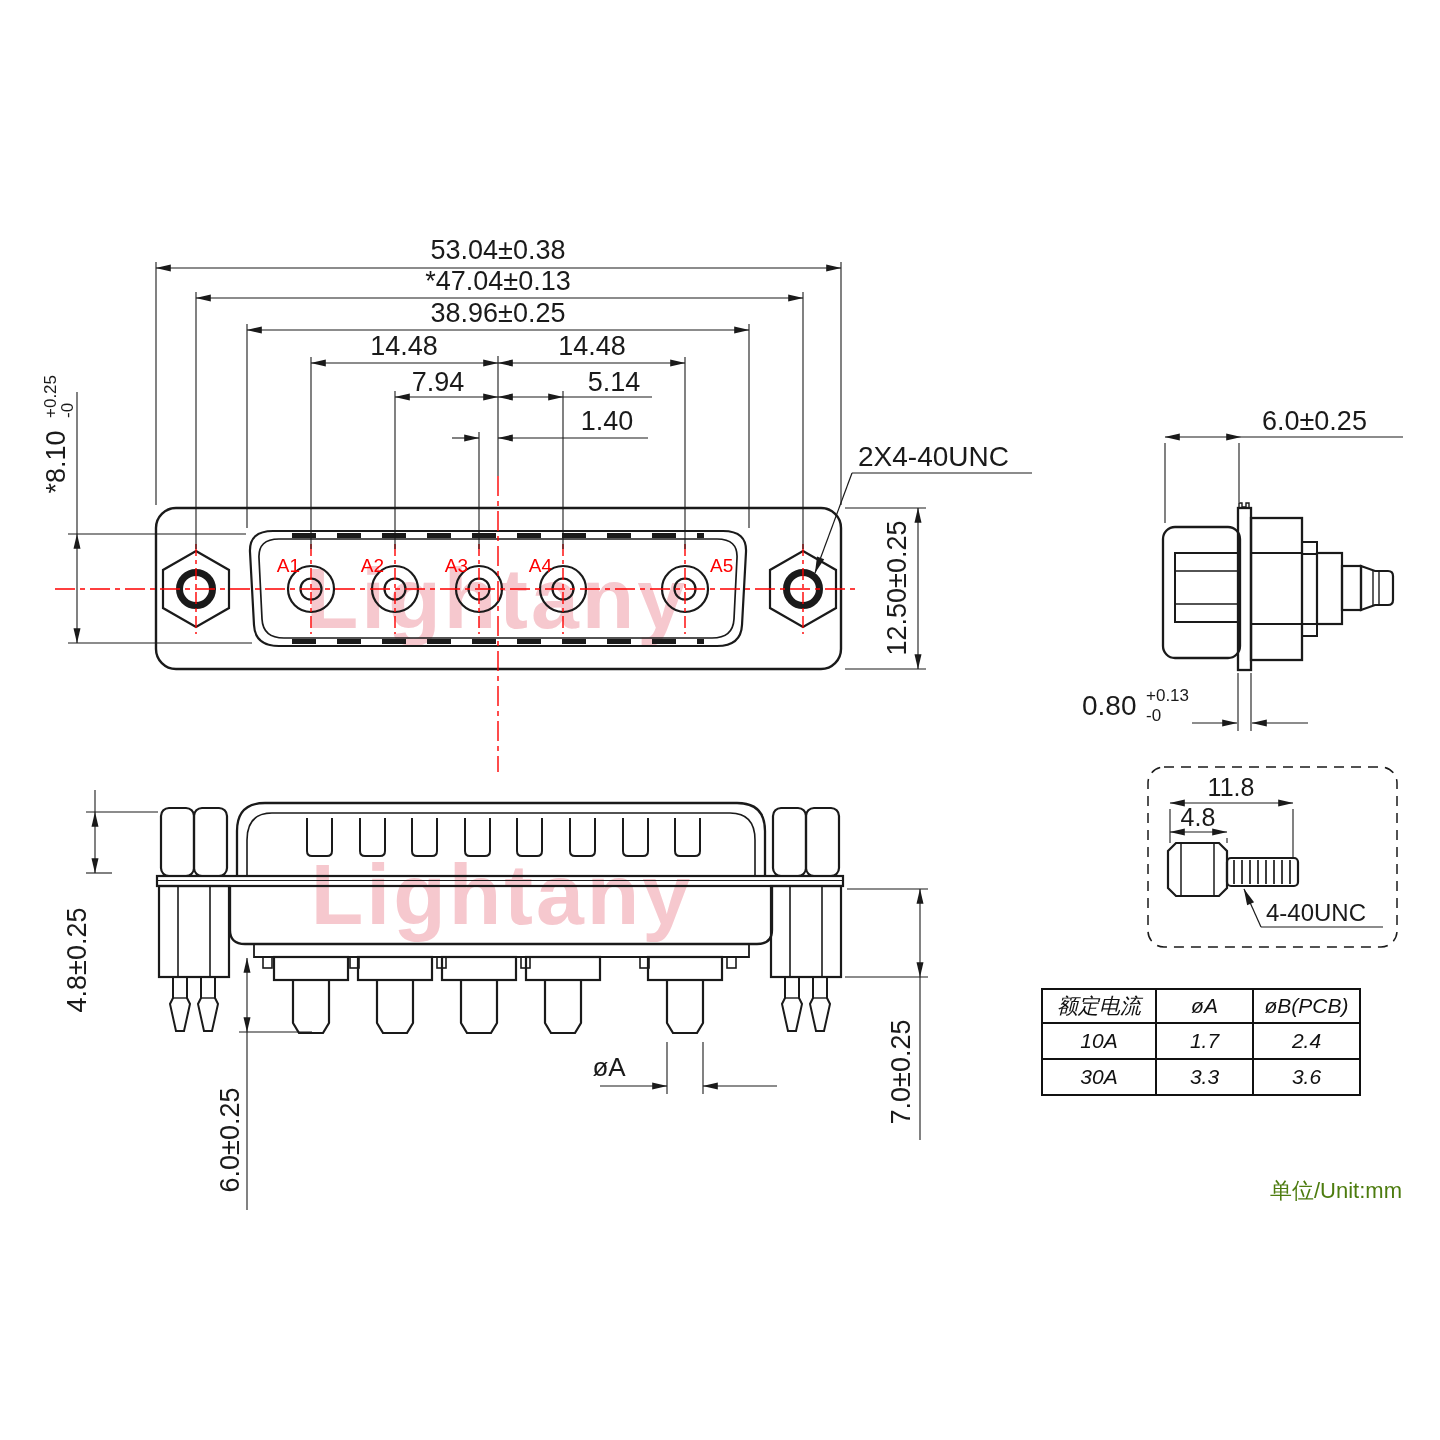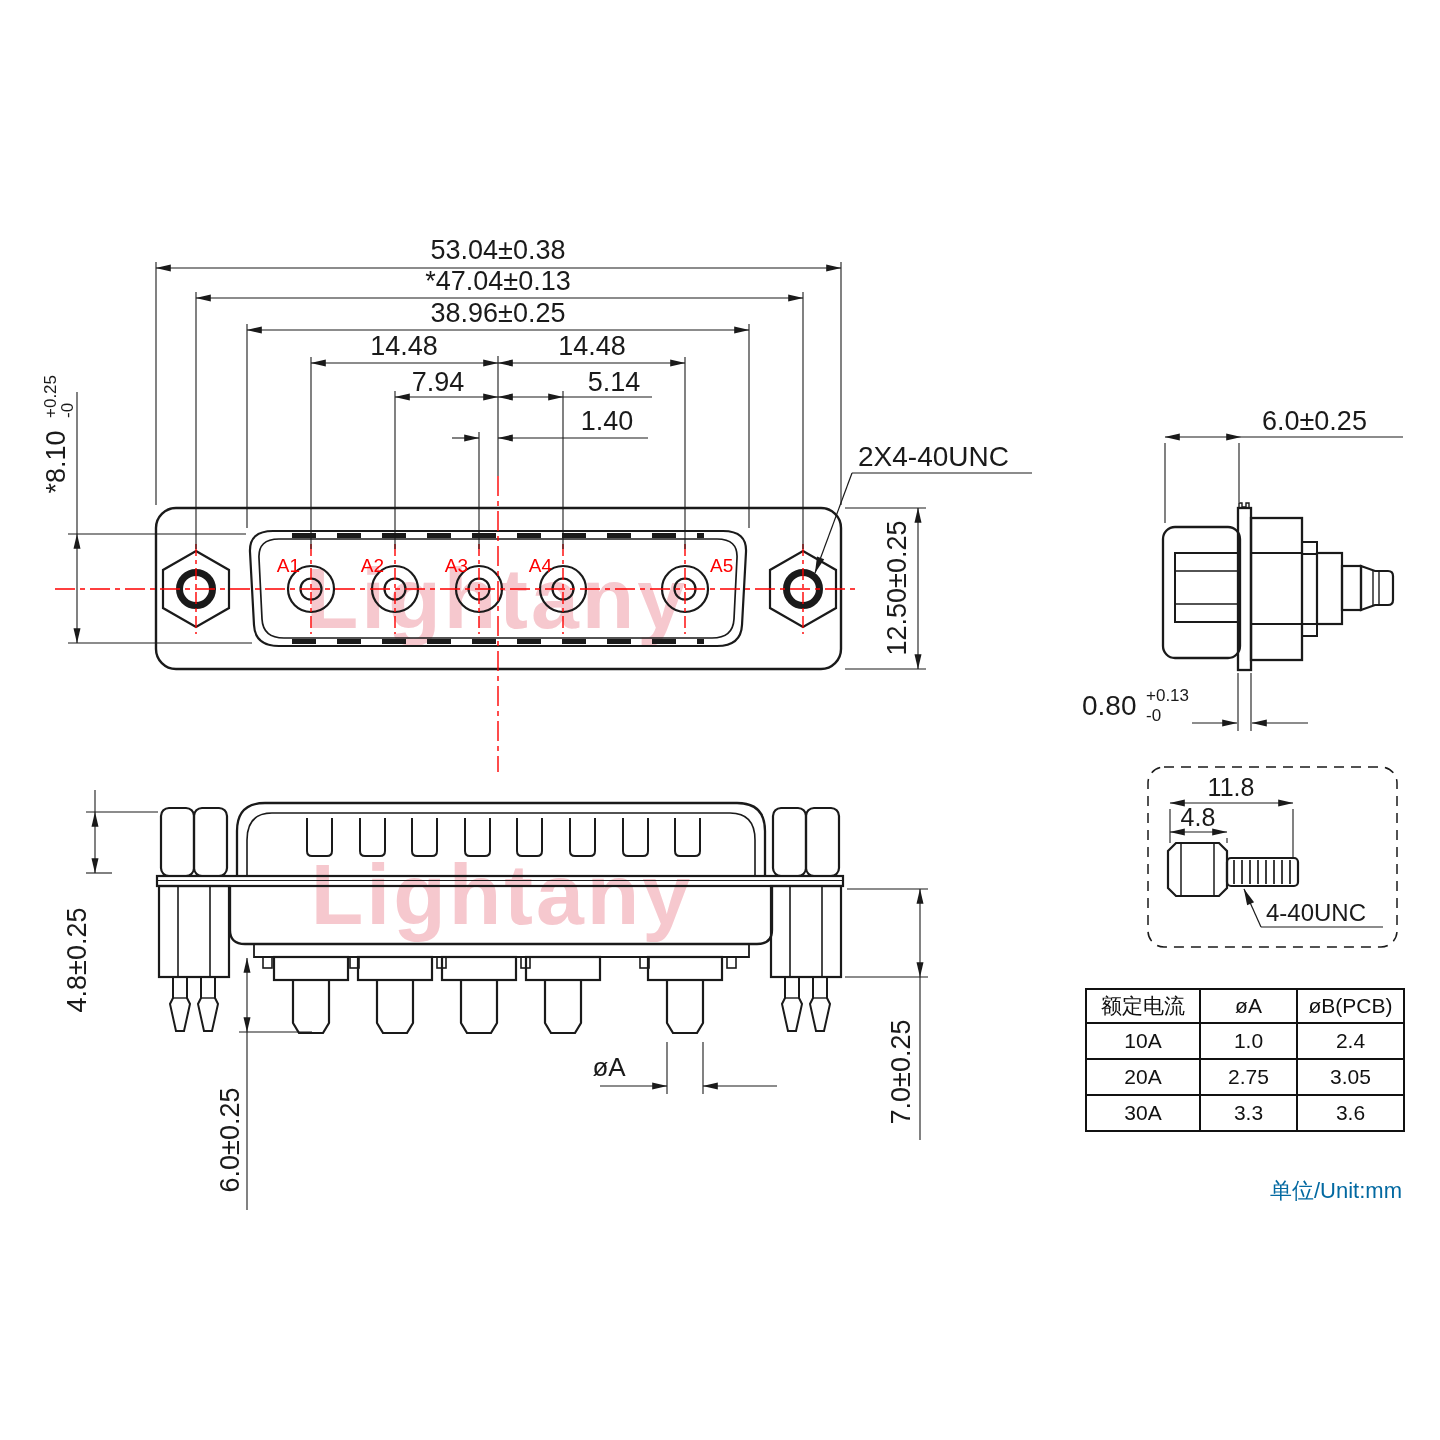--- a/index.html
+++ b/index.html
@@ -4,28 +4,28 @@
 <style>
   html,body{margin:0;padding:0;background:#ffffff;}
   #canvas{position:relative;width:1440px;height:1440px;background:#ffffff;overflow:hidden;
           font-family:"Liberation Sans","DejaVu Sans",sans-serif;}
   svg{position:absolute;left:0;top:0;}
   svg text{font-family:"Liberation Sans","DejaVu Sans",sans-serif;fill:#1a1a1a;stroke:none;}
   .dimtxt{font-size:27px;}
   .dimtxt-s{font-size:17px;}
   .pinlbl{font-size:19px;fill:#fe0000;}
   .wmark{font-size:86px;font-weight:bold;fill:#f6c8ce;letter-spacing:3px;}
-  #spec-table{position:absolute;left:1085px;top:988px;border-collapse:collapse;table-layout:fixed;}
+  #spec-table{position:absolute;left:1041px;top:988px;border-collapse:collapse;table-layout:fixed;font-style:italic;}
   #spec-table td,#spec-table th{border:2px solid #111;text-align:center;vertical-align:middle;
      font-weight:normal;font-size:21px;color:#111;padding:0;}
   #spec-table th{font-size:21px;}
   .c1{width:112px;} .c2{width:95px;} .c3{width:105px;}
   .hrow{height:34px;} .drow{height:36px;}
   #unit-note{position:absolute;left:1085px;top:1176px;width:317px;text-align:right;
-     font-size:22px;color:#0369a1;}
+     font-size:22px;color:#4d7c0f;}
 </style>
 </head>
 <body>
 
 <div id="canvas">
 
 <svg width="1440" height="1440" viewBox="0 0 1440 1440">
   <defs>
     <marker id="ae" viewBox="0 0 14 8" refX="13.2" refY="4" markerWidth="15" markerHeight="8.5" orient="auto" fill="#1a1a1a">
       <path d="M0.5,1 L13.5,4 L0.5,7 Z"></path>
@@ -344,27 +344,22 @@
 
 <table id="spec-table">
   <tbody>
         <tr class="hrow">
     <th class="c1">额定电流</th>
     <th class="c2">øA</th>
     <th class="c3">øB(PCB)</th>
   </tr>
   <tr class="drow">
     <td>10A</td>
-    <td>1.0</td>
+    <td>1.7</td>
     <td>2.4</td>
-  </tr>
-  <tr class="drow">
-    <td>20A</td>
-    <td>2.75</td>
-    <td>3.05</td>
   </tr>
   <tr class="drow">
     <td>30A</td>
     <td>3.3</td>
     <td>3.6</td>
   </tr>
 </tbody>
     </table>
 <div id="unit-note">单位/Unit:mm</div>
 

